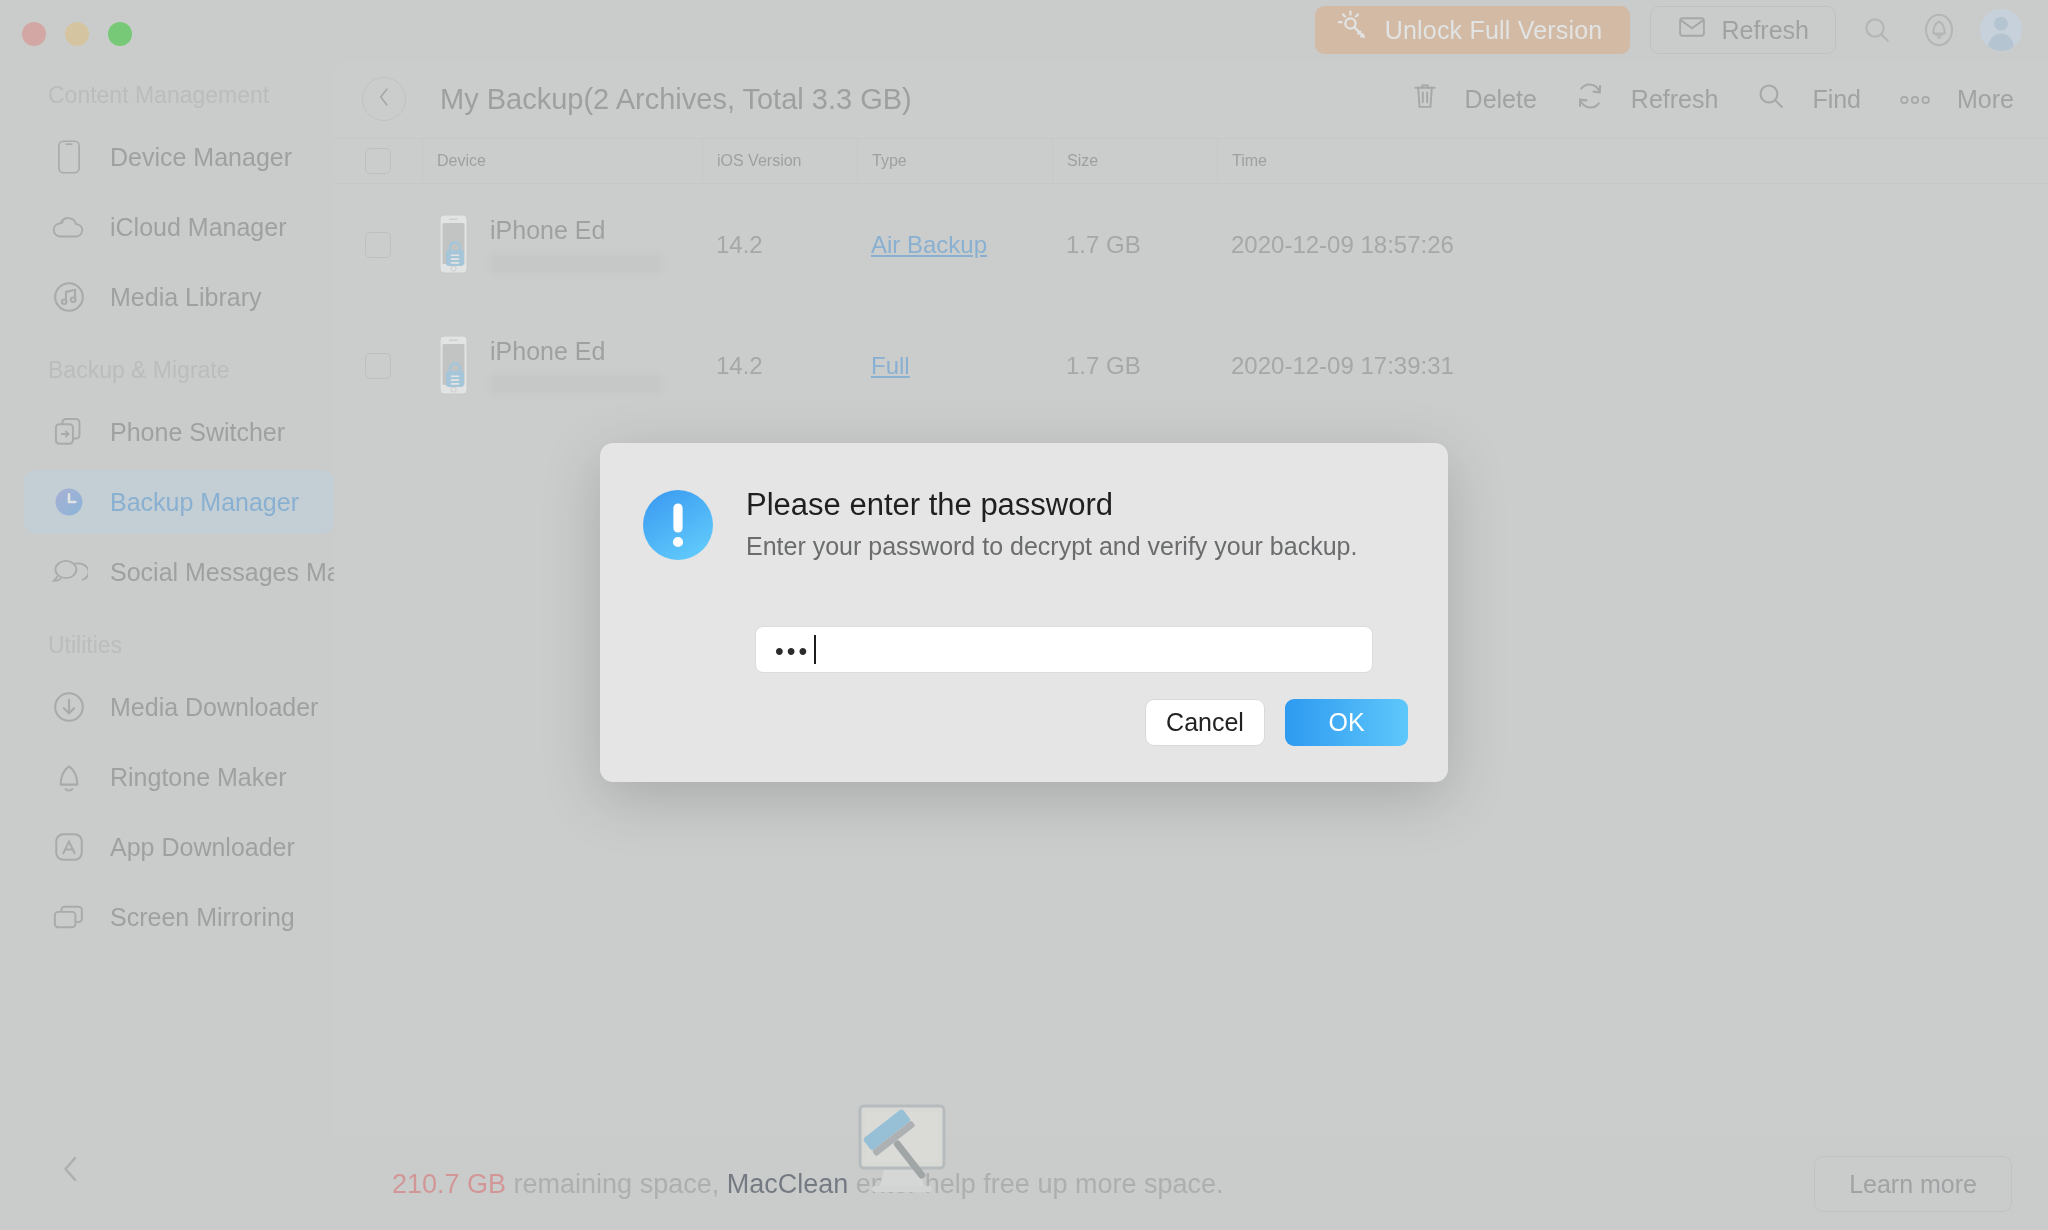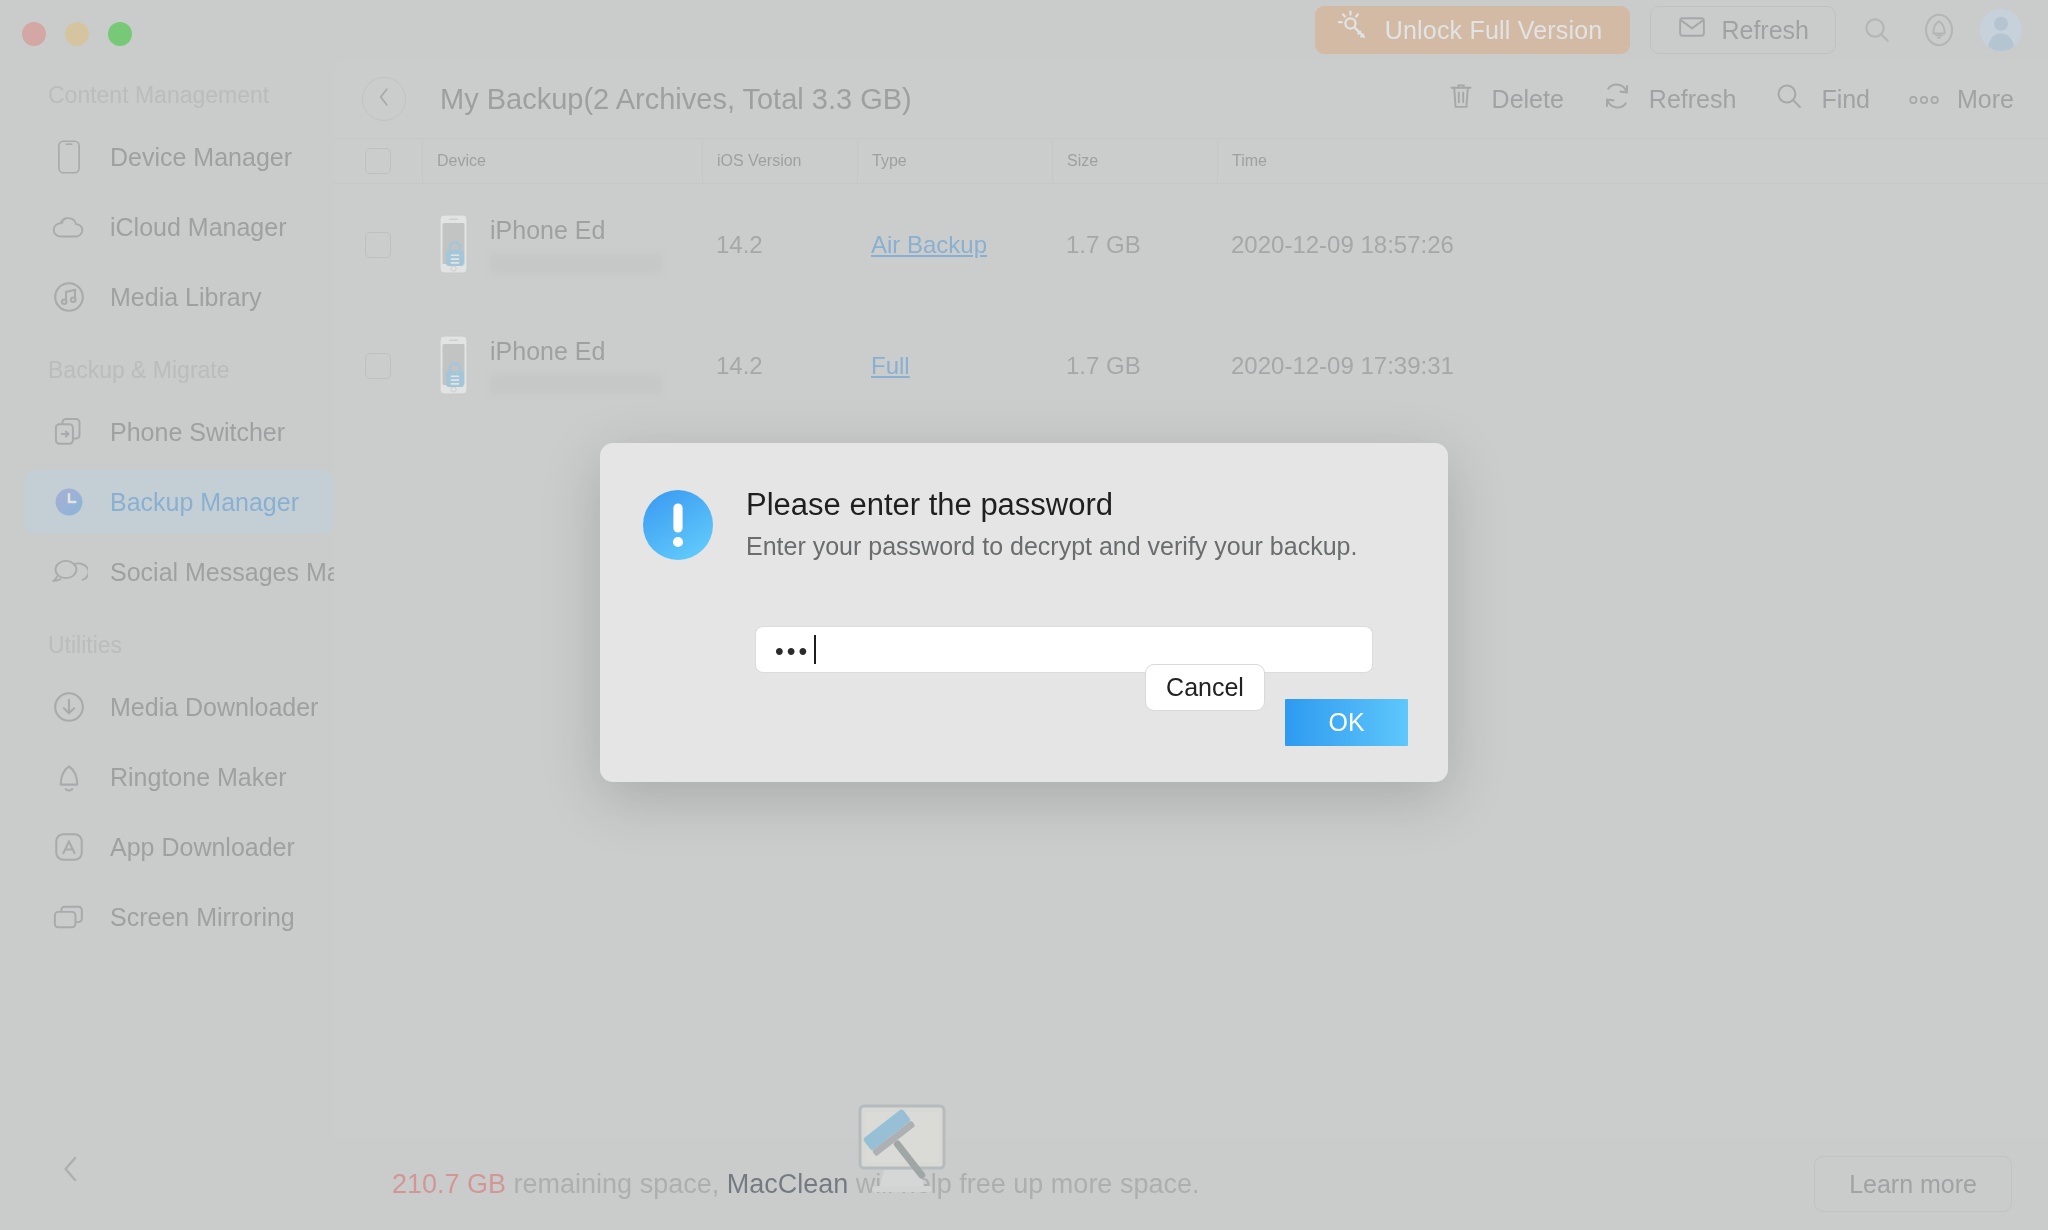--- a/index.html
+++ b/index.html
@@ -165,21 +165,21 @@
     color: #6a6c6d;
     white-space: nowrap;
   }
   .header-actions {
     margin-left: auto;
     display: flex;
     align-items: center;
     gap: 38px;
   }
   .hact {
-    display: flex; align-items: center; gap: 17px;
+    display: flex; align-items: center; gap: 26px;
     font-size: 25px;
     color: #6f7172;
     white-space: nowrap;
   }
 
   
   .tbl { width: 100%; }
   .tbl-head {
     display: flex;
     align-items: center;
@@ -343,26 +343,25 @@
     width: 120px; height: 47px;
     border: 1.5px solid #d9d9d9;
     border-radius: 9px;
     background: #fff;
     display: flex; align-items: center; justify-content: center;
     font-size: 25px;
     color: #222;
   }
   .btn-ok {
     width: 123px; height: 47px;
-    border-radius: 1px;
+    border-radius: 9px;
     background: linear-gradient(90deg, #2e9af0 0%, #5ec7fb 100%);
     display: flex; align-items: center; justify-content: center;
     font-size: 25px;
     color: #ffffff;
-    margin-top: 35px;
   }
 </style>
 </head>
 <body>
 
 <div id="app">
 
   <div id="backdrop">
 
     <div class="topbar">
@@ -701,21 +700,21 @@
             <path d="M34 70 H70 L74 86 H30 Z" fill="#e4e4e4"></path>
             <rect x="22" y="86" width="60" height="6" rx="3" fill="#dcdcdc"></rect>
             <g transform="rotate(-38 54 50)">
               <rect x="28" y="16" width="50" height="15" rx="3" fill="#5ab3e4"></rect>
               <rect x="28" y="31" width="50" height="7" rx="2" fill="#8a9296"></rect>
               <rect x="49" y="38" width="7" height="46" rx="3" fill="#6e7679"></rect>
             </g>
           </svg>
         </div>
         <div class="status-text">
-          <span class="gb">210.7 GB</span><span> remaining space, </span><span class="brand">MacClean</span><span> will help free up more space.</span>
+          <span class="gb">210.7 GB</span><span> remaining space, </span><span class="brand">MacClean</span><span> enter help free up more space.</span>
         </div>
         <div class="learn-btn">
           <span>Learn more</span>
         </div>
       </div>
     </div>
   </div>
 
   <div class="modal">
     <div class="modal-body">

